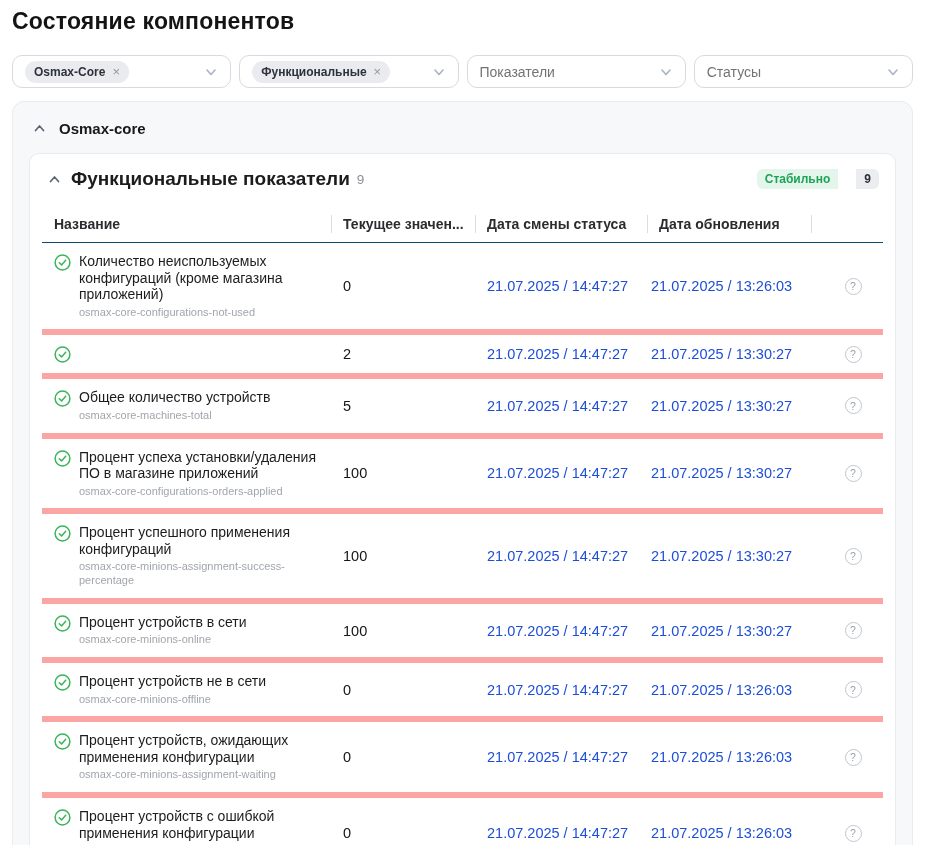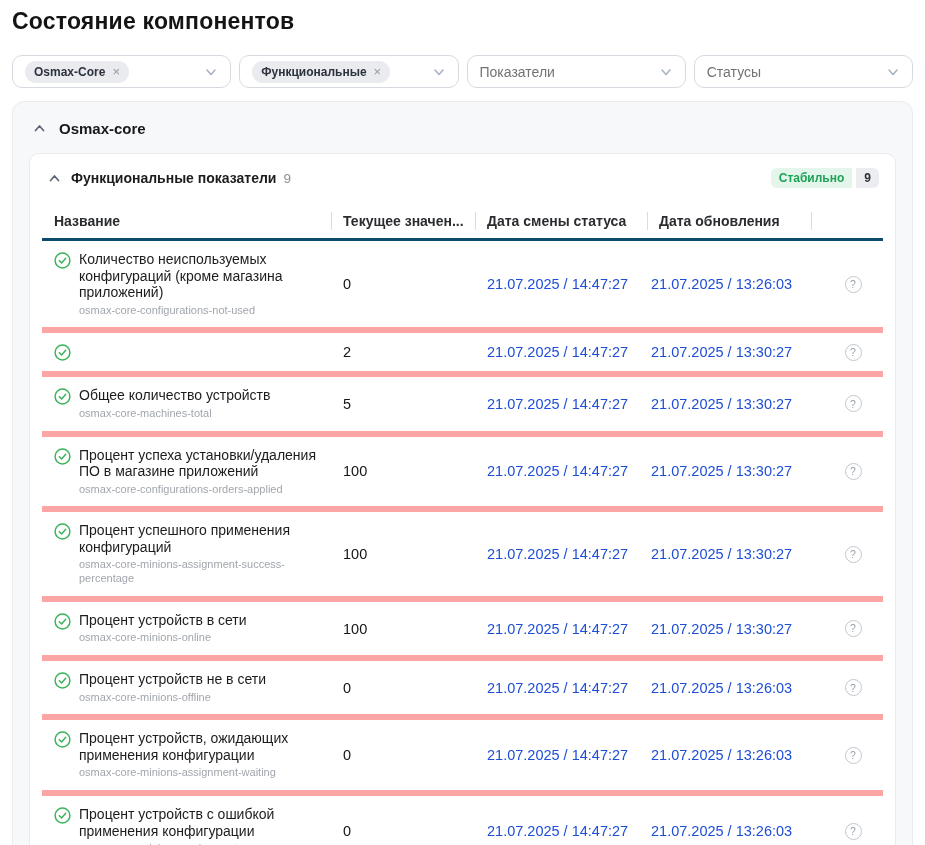--- a/index.html
+++ b/index.html
@@ -25,32 +25,32 @@
   .panel { margin-top:13px; background:#f7f8fa; border:1px solid #e9ebef; border-radius:12px;
            padding:0 16px 16px 16px; }
   .group-header { display:flex; align-items:center; gap:13px; padding:18px 4px 16px 4px; cursor:pointer; }
   .group-title { font-size:15px; font-weight:700; color:#17181a; }
   .chev-up { width:13px; height:13px; }
 
   
   .card { background:#ffffff; border:1px solid #e9ebef; border-radius:10px; padding:0 0 14px 0; }
   .card-header { display:flex; align-items:center; padding:14px 16px 8px 18px; cursor:pointer; }
   .card-header .chev-wrap { margin-right:10px; display:flex; }
-  .card-title { font-size:14px; font-weight:700; color:#1b1c1e; }
+  .card-title { font-size:19px; font-weight:700; color:#1b1c1e; }
   .card-count { font-size:13.5px; color:#8b9199; margin-left:7px; }
   .card-header .flex { flex:1; }
-  .badge { display:flex; align-items:center; gap:4px; }
+  .badge { display:flex; align-items:center; gap:18px; }
   .badge .b-label { background:#e4f6ec; color:#1ea356; font-size:12px; font-weight:700;
                     padding:3px 8px; border-radius:6px 0 0 6px; }
   .badge .b-count { background:#ebedf0; color:#2c3138; font-size:12px; font-weight:700;
                     padding:3px 8px; border-radius:0 6px 6px 0; }
 
   
   .table { margin:8px 12px 0 12px; }
-  .thead { display:flex; align-items:center; height:37px; border-bottom:3px solid #0c4a6e; }
+  .thead { display:flex; align-items:center; height:37px; border-bottom:1px solid #0c4a6e; }
   .th { font-size:14px; font-weight:700; color:#2a2c2f; padding-left:12px; position:relative;
         display:flex; align-items:center; height:100%; white-space:nowrap; overflow:hidden; }
   .th.sep::before { content:""; position:absolute; left:0; top:50%; transform:translateY(-50%);
                     width:1px; height:18px; background:#d9dce1; }
   .col-name   { flex:1 1 0; min-width:0; }
   .col-value  { width:144px; flex:none; }
   .col-updated{ width:164px; flex:none; }
   .col-status { width:172px; flex:none; }
   .col-help   { width:72px;  flex:none; display:flex; justify-content:center; }
 

